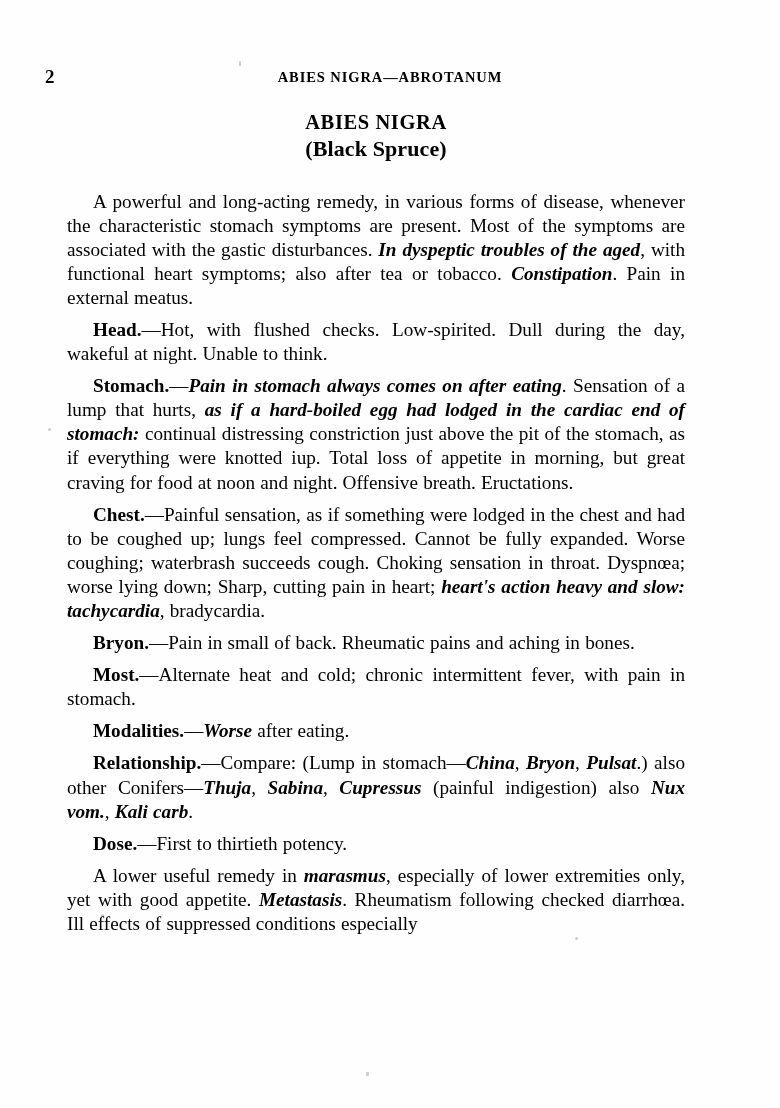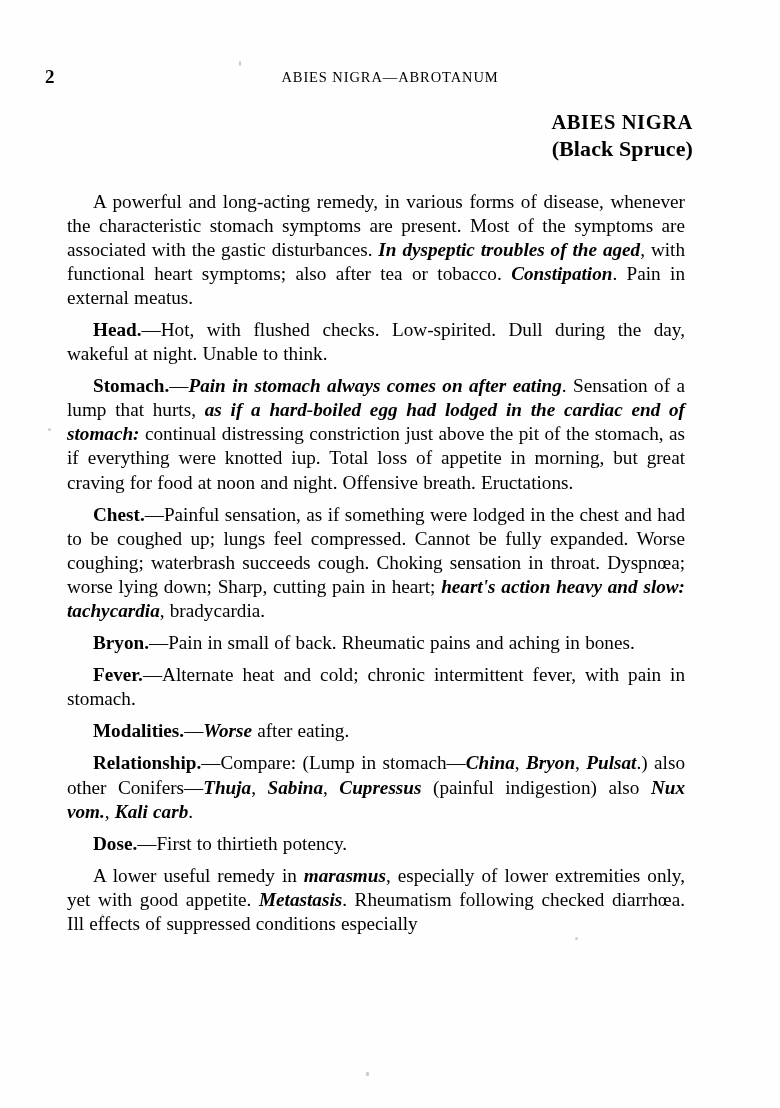--- a/index.html
+++ b/index.html
@@ -35,35 +35,35 @@
     font-weight: bold;
     letter-spacing: 0px;
   }
   .head-title {
     position: absolute;
     left: 0;
     top: 3px;
     width: 700px;
     text-align: center;
     font-size: 14.5px;
-    font-weight: normal;
+    font-weight: bold;
     letter-spacing: 0.9px;
   }
 
   
   .column {
     position: absolute;
     left: 59px;
     top: 112px;
     width: 634px;
   }
 
   
   .remedy-head {
-    text-align: right;
+    text-align: center;
     font-weight: bold;
     line-height: 1.0;
   }
   .remedy-head .latin {
     display: block;
     font-size: 20.5px;
     letter-spacing: 0.6px;
   }
   .remedy-head .common {
     display: block;
@@ -136,21 +136,21 @@
 
     <p class="body-par"><span class="rubric">Head.</span><span>—Hot, with flushed checks. Low-spirited. Dull during the day, wakeful at night. Unable to think.</span></p>
 
     <p class="body-par"><span class="rubric">Stomach.</span><span>—</span><span class="bit">Pain in stomach always comes on after eating</span><span>. Sensation of a lump that hurts, </span><span class="bit">as if a hard-boiled egg had lodged in the cardiac end of stomach:</span><span> continual distressing constriction just above the pit of the stomach, as if everything were knotted iup. Total loss of appetite in morning, but great craving for food at noon and night. Offensive breath. Eructations.</span></p>
 
     <p class="body-par"><span class="rubric">Chest.</span><span>—Painful sensation, as if something were lodged in the chest and had to be coughed up; lungs feel compressed. Cannot be fully expanded. Worse coughing; waterbrash succeeds cough. Choking sensation in throat. Dyspnœa; worse lying down; Sharp, cutting pain in heart; </span><span class="bit">heart's action heavy and slow: tachycardia</span><span>, bradycardia.</span></p>
 
     <p class="body-par"><span class="rubric">Bryon.</span><span>—Pain in small of back. Rheumatic pains and aching in </span><span class="rubric-tail">bones.</span></p>
 
 
-    <p class="body-par"><span class="rubric">Fever.</span><span>—Alternate heat and cold; chronic intermittent fever, with pain in stomach.</span></p>
+    <p class="body-par"><span class="rubric">Most.</span><span>—Alternate heat and cold; chronic intermittent fever, with pain in stomach.</span></p>
 
     <p class="body-par"><span class="rubric">Modalities.</span><span>—</span><span class="it">Worse</span><span> after eating.</span></p>
 
     <p class="body-par"><span class="rubric">Relationship.</span><span>—Compare: (Lump in stomach—</span><span class="it">China</span><span>, </span><span class="it">Bryon</span><span>, </span><span class="it">Pulsat</span><span>.) also other Conifers—</span><span class="bit">Thuja</span><span>, </span><span class="bit">Sabina</span><span>, </span><span class="bit">Cupressus</span><span> (painful indigestion) also </span><span class="bit">Nux vom.</span><span>, </span><span class="bit">Kali carb</span><span>.</span></p>
 
     <p class="body-par"><span class="rubric">Dose.</span><span>—First to thirtieth potency.</span></p>
 
 
     <p class="body-par lead"><span>A lower useful remedy in </span><span class="it">marasmus</span><span>, especially of lower extremities only, yet with good appetite. </span><span class="it">Metastasis</span><span>. Rheumatism following checked diarrhœa. Ill effects of suppressed conditions especially</span></p>
 

